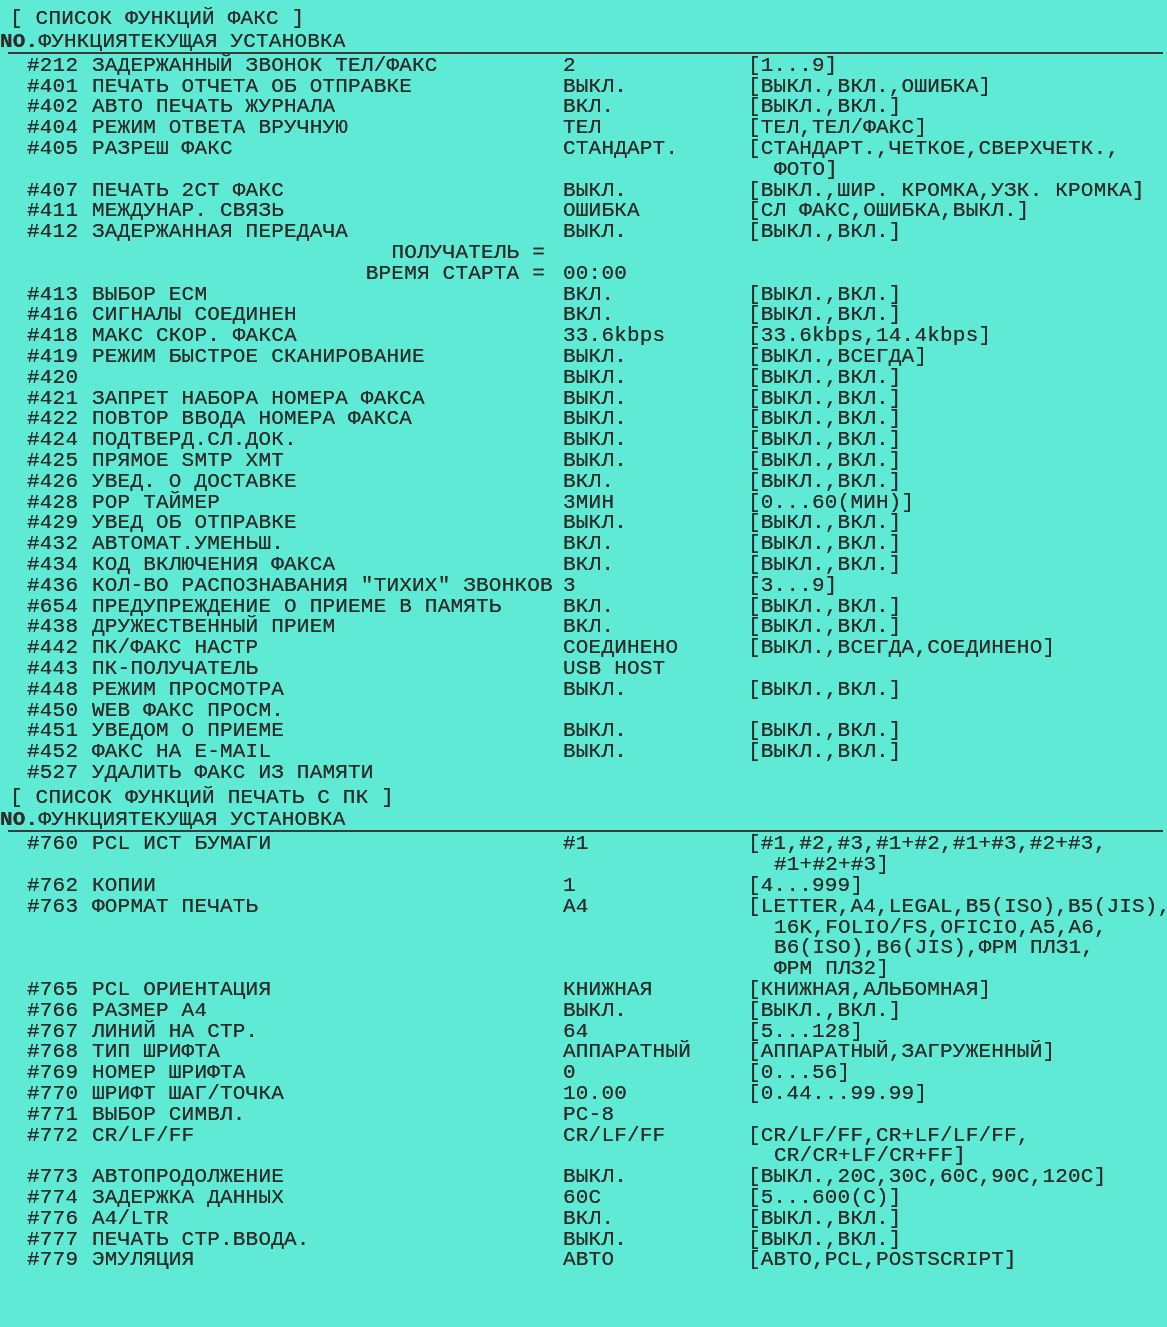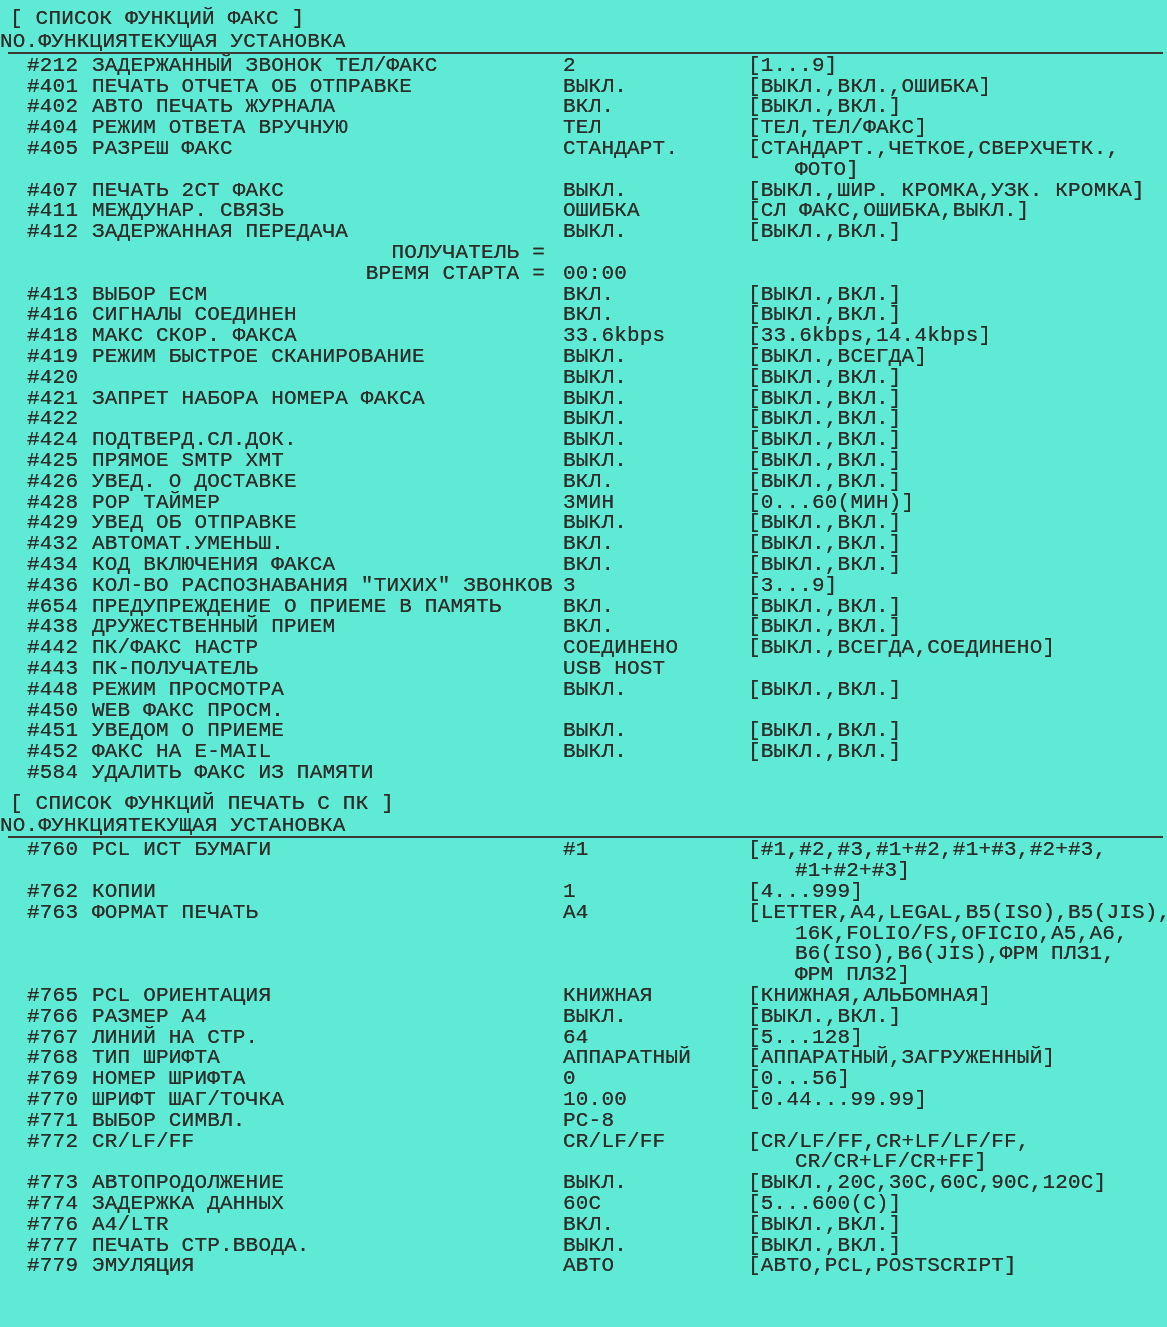--- a/index.html
+++ b/index.html
@@ -10,36 +10,36 @@
     padding-top:7px;
     background:#5eead4;
     color:#2e2c29;
     font-family:"Liberation Mono","DejaVu Sans Mono",monospace;
     font-size:21px;
     letter-spacing:0.2px;
     text-shadow:0 0 0.6px rgba(46,44,41,0.85);
     overflow:hidden;
   }
   .section{position:relative;}
-  .section + .section{margin-top:10px;}
+  .section + .section{margin-top:4px;}
   .doc-title{height:20.8px;margin-left:10px;white-space:pre;}
   .header-line{position:relative;height:24px;margin-top:2px;}
   .header-line .rule{
     position:absolute;left:8px;right:4px;bottom:0;height:2px;
     background:#3c3a36;
   }
   .line{position:relative;height:20.8px;}
   .line span{position:absolute;top:0;white-space:pre;}
   .c-no{left:27px;}
   .c-fn{left:92px;}
   .c-set{left:563px;}
   .c-opt{left:748px;}
-  .c-opt-cont{left:795px;}
+  .c-opt-cont{left:774px;}
   .c-aux{right:622px;}
-  .hdr-no{left:27px;}
+  .hdr-no{left:27px;font-weight:bold;}
   .hdr-fn{left:92px;}
   .hdr-set{left:563px;}
 </style>
 </head>
 <body>
 
 <div class="page">
   <div id="sections">
       <div class="section">
         <div class="doc-title">[ СПИСОК ФУНКЦИЙ ФАКС ]</div>
@@ -132,20 +132,21 @@
           <span class="c-opt">[ВЫКЛ.,ВКЛ.]</span>
         </div>
         <div class="line">
           <span class="c-no">#421</span>
           <span class="c-fn">ЗАПРЕТ НАБОРА НОМЕРА ФАКСА</span>
           <span class="c-set">ВЫКЛ.</span>
           <span class="c-opt">[ВЫКЛ.,ВКЛ.]</span>
         </div>
         <div class="line">
           <span class="c-no">#422</span>
+          <span class="c-fn">ПОВТОР ВВОДА НОМЕРА ФАКСА</span>
           <span class="c-set">ВЫКЛ.</span>
           <span class="c-opt">[ВЫКЛ.,ВКЛ.]</span>
         </div>
         <div class="line">
           <span class="c-no">#424</span>
           <span class="c-fn">ПОДТВЕРД.СЛ.ДОК.</span>
           <span class="c-set">ВЫКЛ.</span>
           <span class="c-opt">[ВЫКЛ.,ВКЛ.]</span>
         </div>
         <div class="line">
@@ -229,21 +230,21 @@
           <span class="c-set">ВЫКЛ.</span>
           <span class="c-opt">[ВЫКЛ.,ВКЛ.]</span>
         </div>
         <div class="line">
           <span class="c-no">#452</span>
           <span class="c-fn">ФАКС НА E-MAIL</span>
           <span class="c-set">ВЫКЛ.</span>
           <span class="c-opt">[ВЫКЛ.,ВКЛ.]</span>
         </div>
         <div class="line">
-          <span class="c-no">#584</span>
+          <span class="c-no">#527</span>
           <span class="c-fn">УДАЛИТЬ ФАКС ИЗ ПАМЯТИ</span>
         </div>
       </div>
       <div class="section">
         <div class="doc-title">[ СПИСОК ФУНКЦИЙ ПЕЧАТЬ С ПК ]</div>
         <div class="header-line"><span class="hdr-no">NO.</span><span class="hdr-fn">ФУНКЦИЯ</span><span class="hdr-set">ТЕКУЩАЯ УСТАНОВКА</span><div class="rule"></div></div>
         <div class="line">
           <span class="c-no">#760</span>
           <span class="c-fn">PCL ИСТ БУМАГИ</span>
           <span class="c-set">#1</span>

